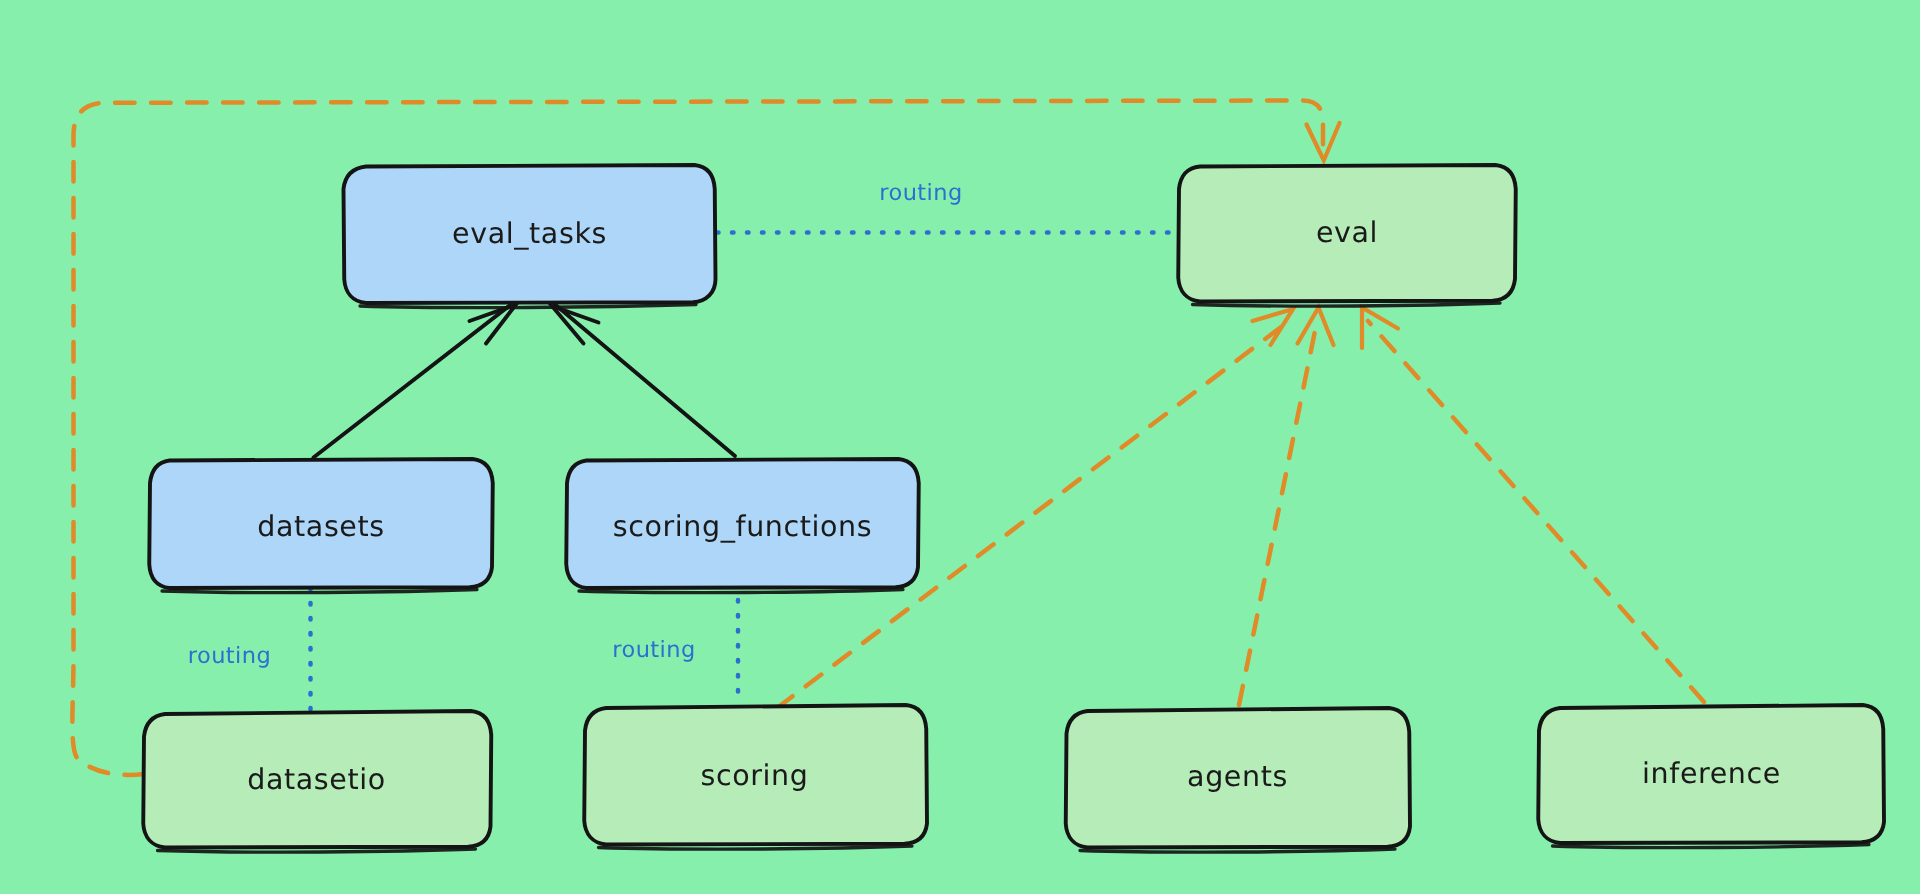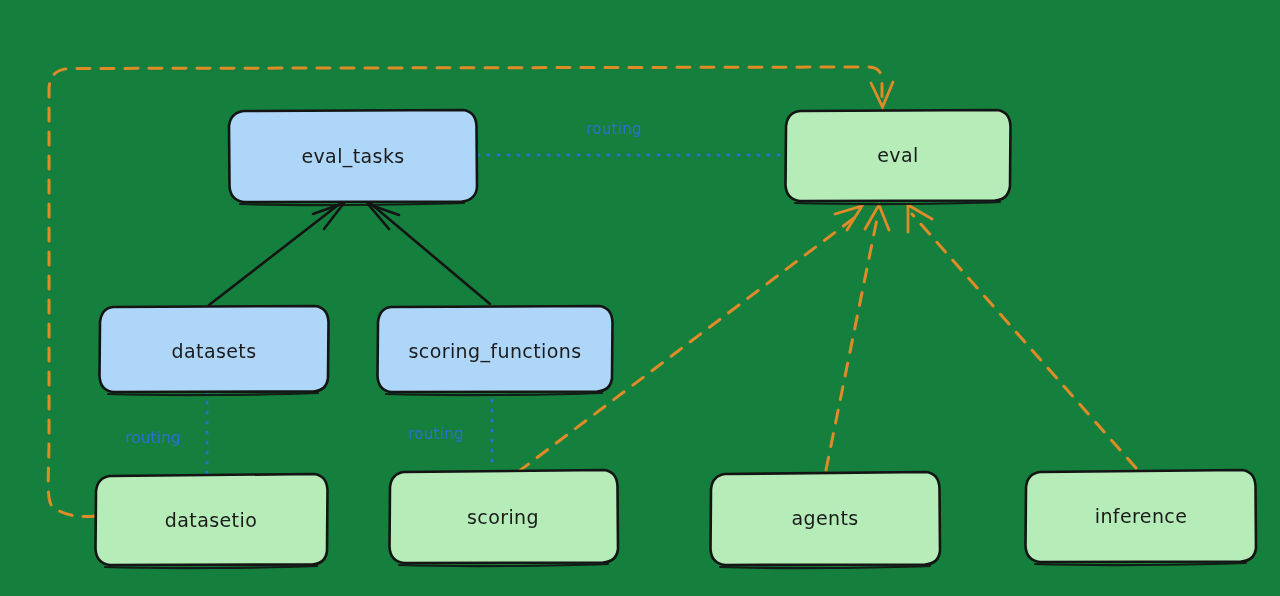--- a/index.html
+++ b/index.html
@@ -4,21 +4,21 @@
 <style>
   html, body {
     margin: 0;
     padding: 0;
     background: #ffffff;
   }
   #canvas {
     position: relative;
     width: 1280px;
     height: 596px;
-    background: #15803d;
+    background: #86efac;
     overflow: hidden;
     font-family: "DejaVu Sans", sans-serif;
   }
   svg#diagram {
     position: absolute;
     top: 0; left: 0;
     width: 1280px;
     height: 596px;
   }
   .node-label {

